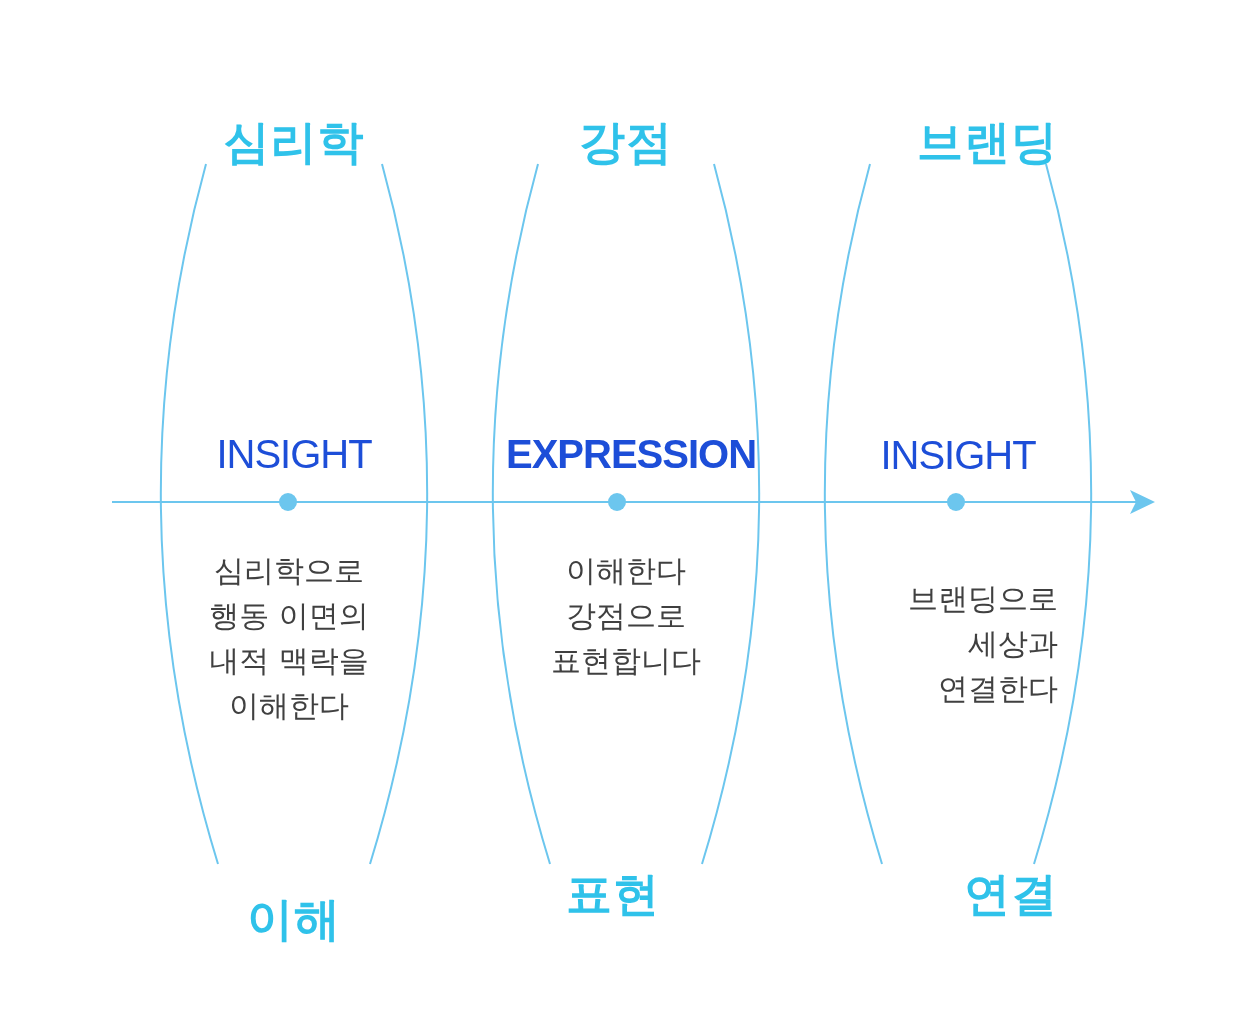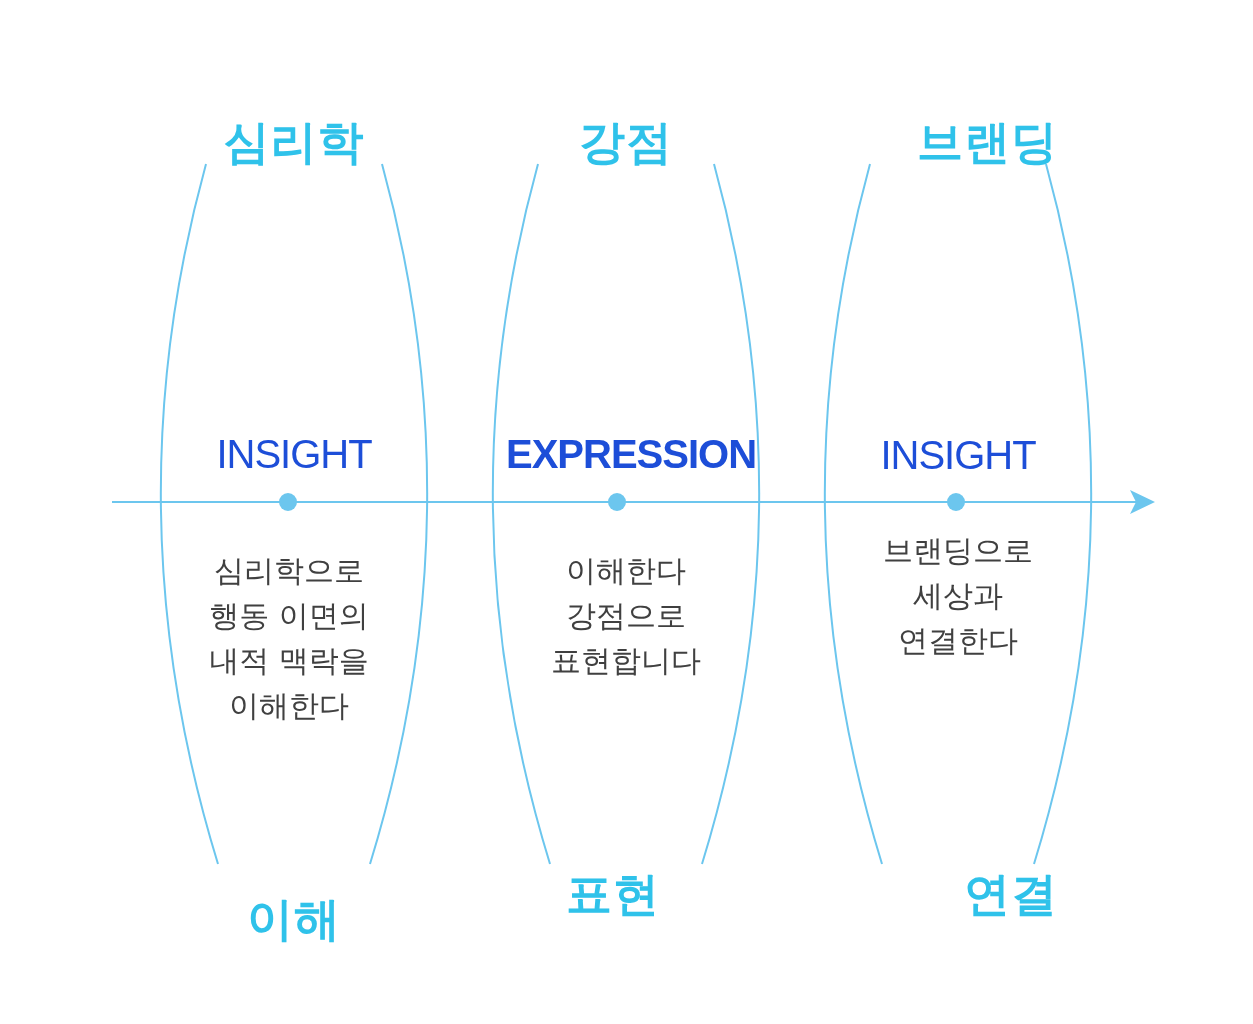--- a/index.html
+++ b/index.html
@@ -43,16 +43,16 @@
 
 <div class="abs top-title" style="left:526px; top:112px; width:200px;">강점</div>
 <div class="abs eng" style="left:506px; top:432px; width:240px;font-weight:bold;">EXPRESSION</div>
 <div class="abs desc" style="left:526px; top:548px; width:200px;">이해한다
 강점으로
 표현합니다</div>
 <div class="abs bottom-title" style="left:513px; top:864px; width:200px;">표현</div>
 
 <div class="abs top-title" style="left:858px; top:112px; width:200px;text-align:right;">브랜딩</div>
 <div class="abs eng" style="left:858px; top:433px; width:200px;">INSIGHT</div>
-<div class="abs desc" style="left:858px; top:528px; width:200px;">브랜딩으로
+<div class="abs desc" style="left:858px; top:576px; width:200px;text-align:right;">브랜딩으로
 세상과
 연결한다</div>
 <div class="abs bottom-title" style="left:858px; top:864px; width:200px;text-align:right;">연결</div>
 
 </body></html>

